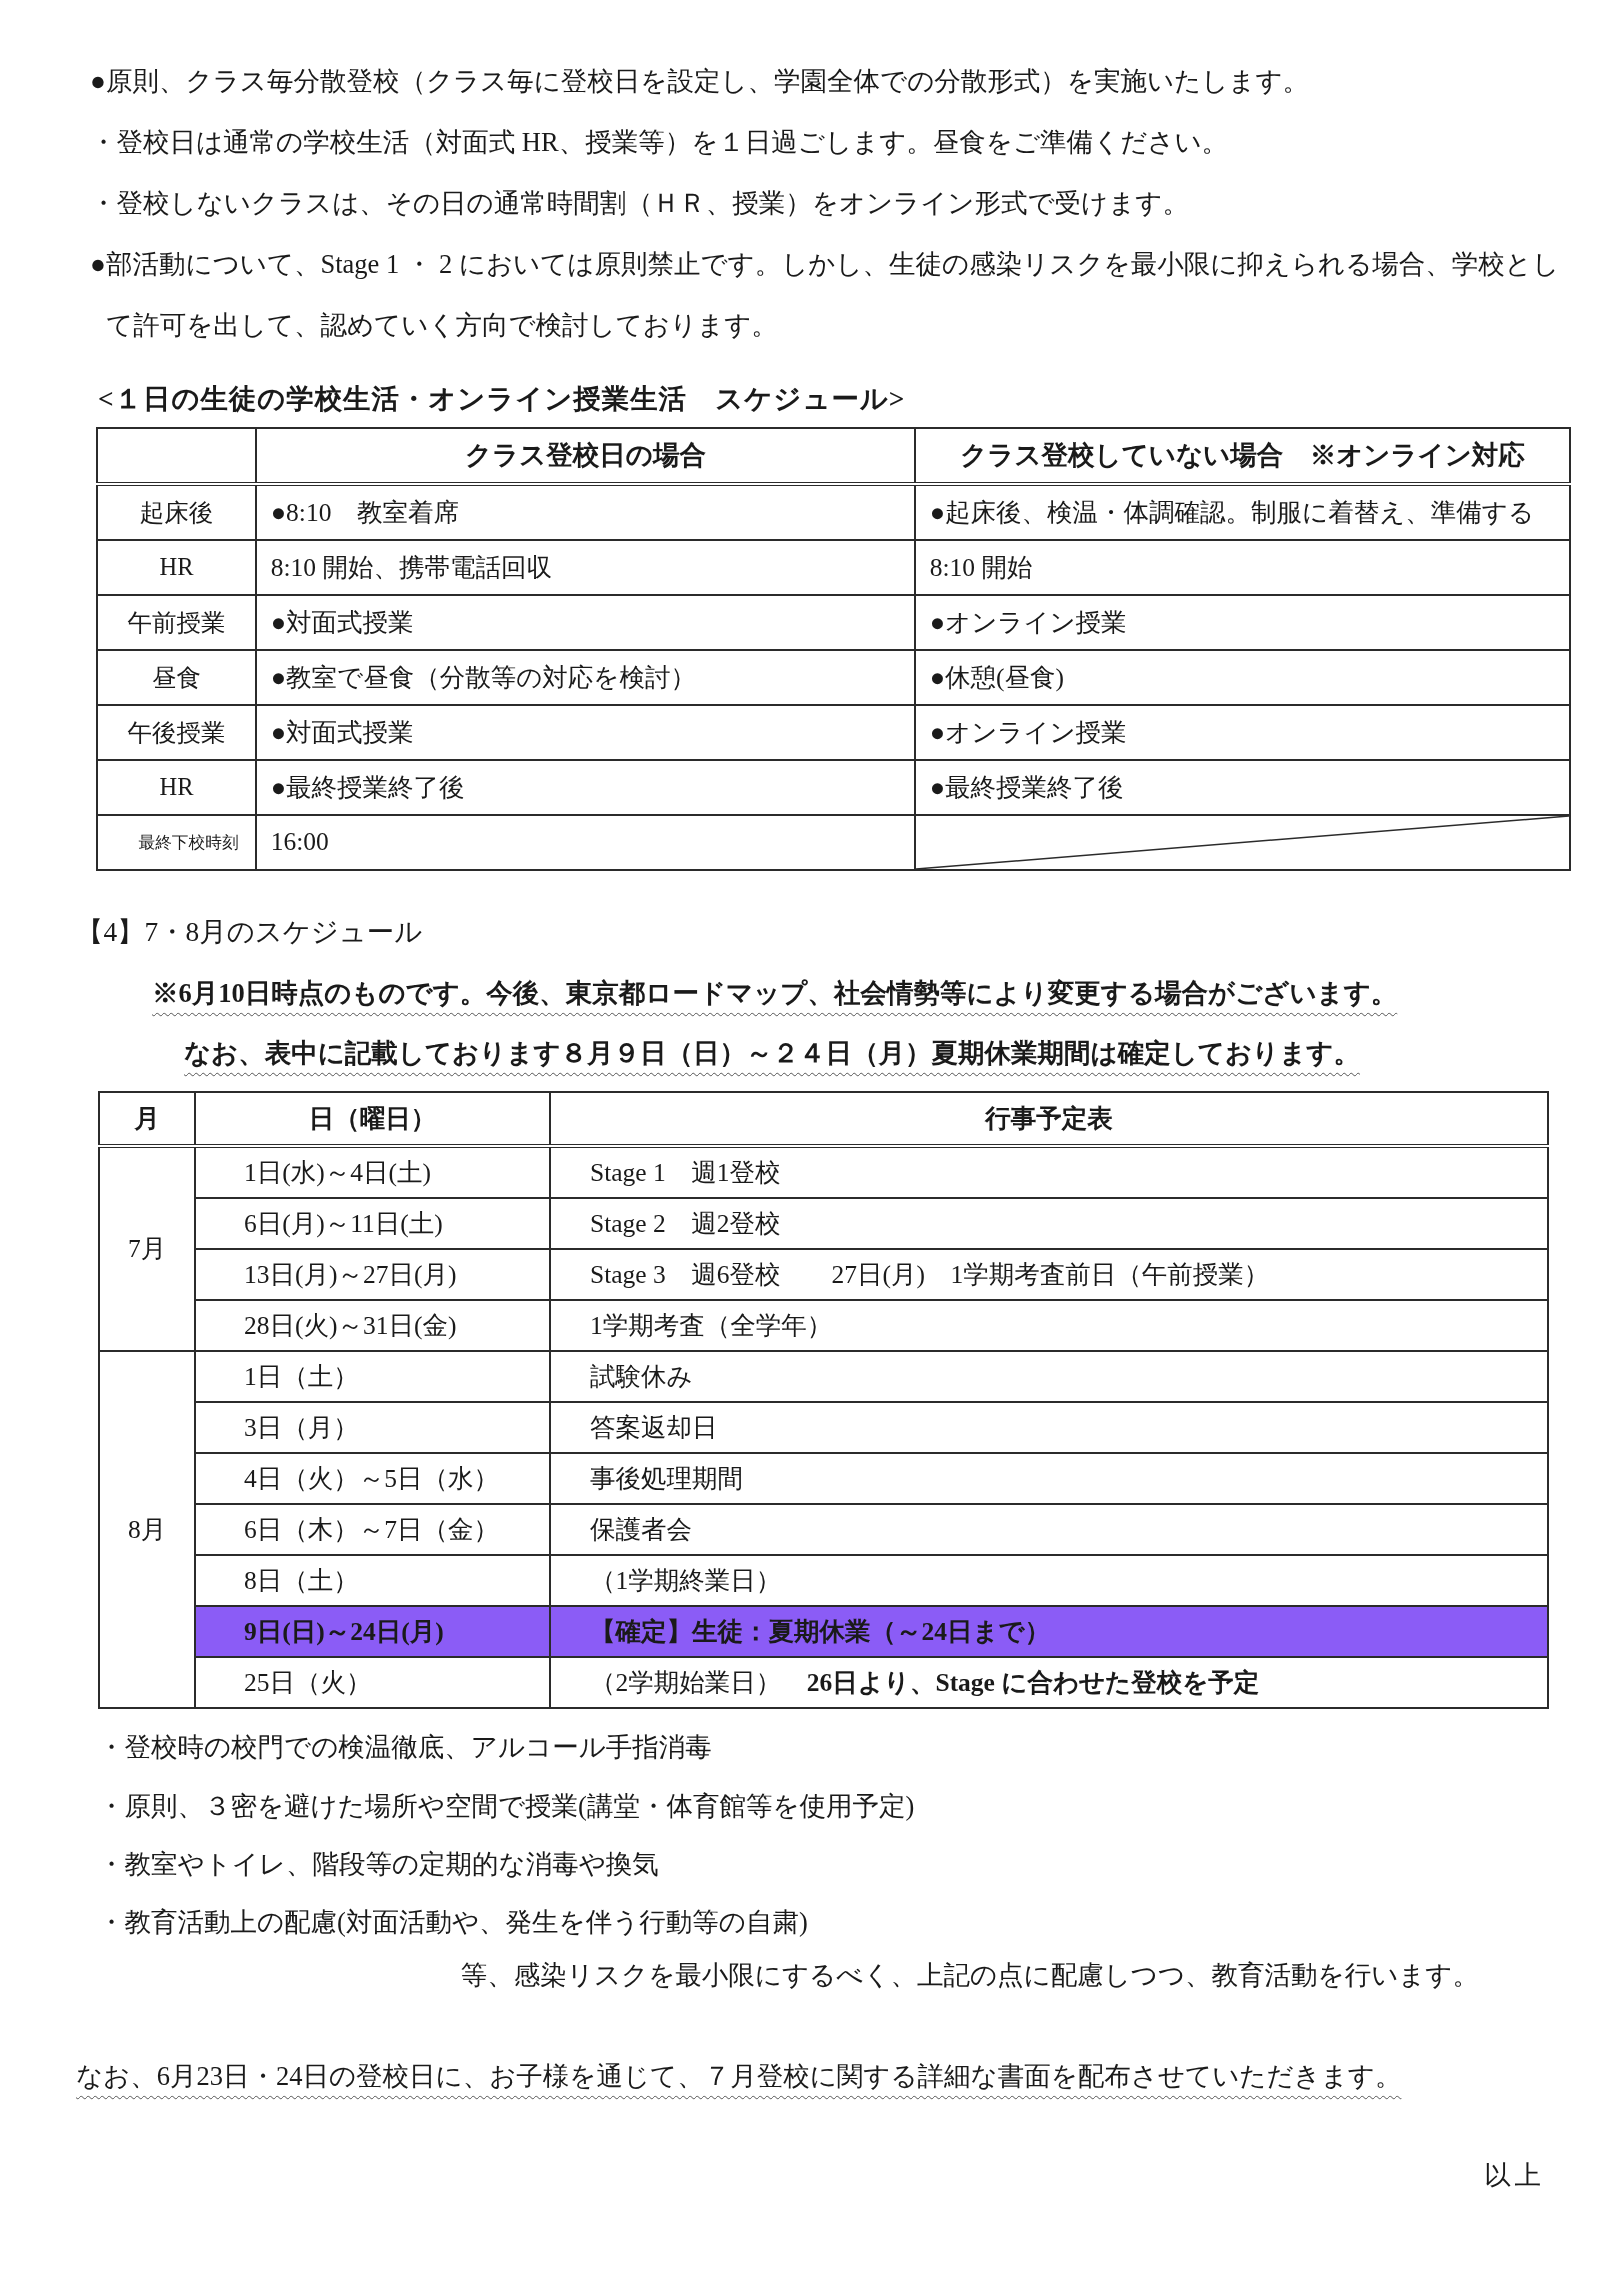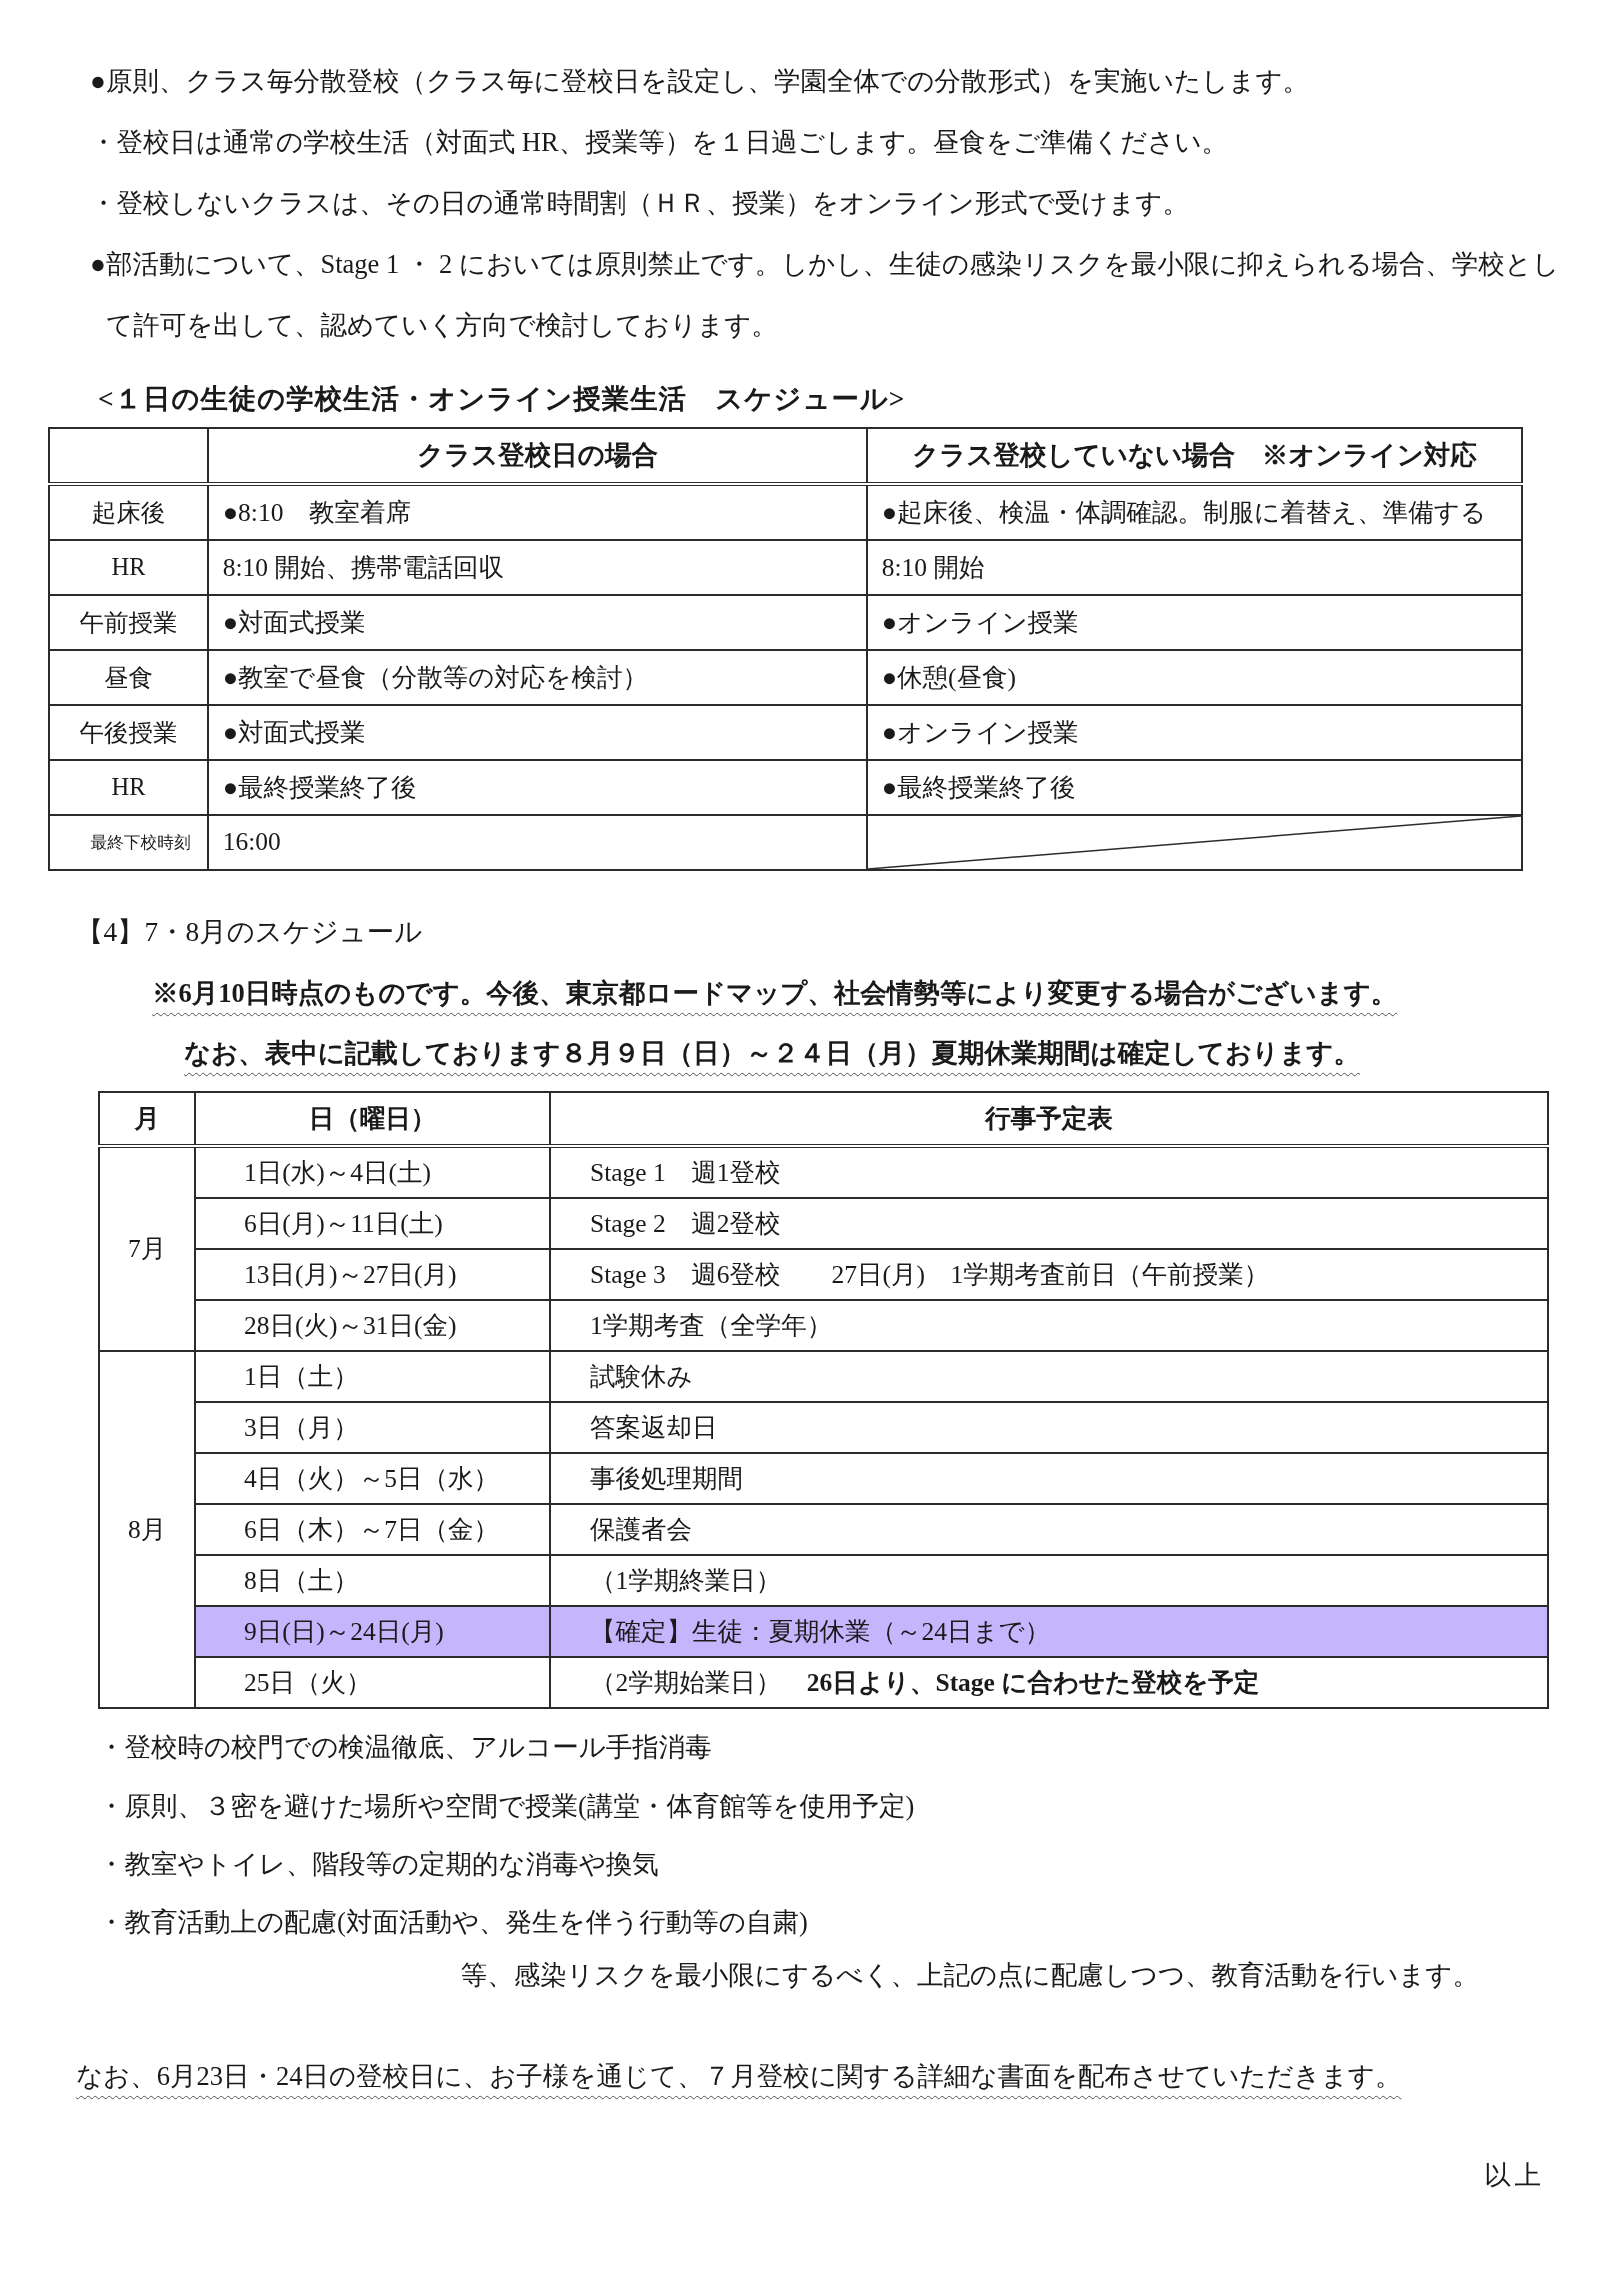--- a/index.html
+++ b/index.html
@@ -14,21 +14,21 @@
     overflow:hidden;
   }
   
   .intro{margin:0 59px 0 90px;font-size:26.5px;line-height:2.3;}
   .intro-line{display:flex;}
   .intro-marker{white-space:pre;flex:0 0 auto;}
   .intro-text{flex:1 1 auto;}
   
   .t1-title{margin:25.5px 0 9.8px 98px;font-size:27.4px;font-weight:bold;letter-spacing:1px;}
   table.t1{
-    margin-left:48px;width:1472px;
+    margin-left:96px;width:1472px;
     border-collapse:collapse;table-layout:fixed;
     font-size:25.5px;
   }
   table.t1 th,table.t1 td{border:2px solid #2b2b2b;}
   table.t1 thead th{
     border-bottom:4.9px double #2b2b2b;
     height:51px;font-size:26.5px;font-weight:bold;text-align:center;
   }
   table.t1 tbody td{height:49px;padding:2px 9.8px 2px 13.7px;vertical-align:middle;}
   table.t1 td.rowlabel{text-align:center;padding:2px 3.9px;font-size:24.5px;}
@@ -52,21 +52,21 @@
   }
   table.t2 th,table.t2 td{border:2px solid #2b2b2b;vertical-align:middle;}
   table.t2 thead th{
     border-bottom:4.9px double #2b2b2b;
     height:49px;font-weight:bold;text-align:center;font-size:25.5px;
   }
   table.t2 tbody td{height:47px;}
   table.t2 td.month{text-align:center;}
   table.t2 td.dates{padding-left:48px;}
   table.t2 td.event{padding-left:39px;}
-  table.t2 tr.hl td.dates,table.t2 tr.hl td.event{background:#c4b5fd;font-weight:normal;margin-left:16px;}
+  table.t2 tr.hl td.dates,table.t2 tr.hl td.event{background:#8b5cf6;font-weight:bold;margin-left:16px;}
   .ev-bold{font-weight:bold;}
   
   .s5-heading{margin:45px 0 0 76px;font-size:26.5px;}
   .s5-items{margin:9.8px 0 0 98px;font-size:26.5px;line-height:2.2;}
   .s5-closing{margin:5.9px 142px 0 0;font-size:26.5px;text-align:right;}
   
   .footer-note{
     margin:65px 0 0 76px;font-size:26.5px;font-weight:normal;white-space:nowrap;
     text-decoration:underline;text-decoration-style:wavy;
     text-decoration-thickness:1px;text-decoration-color:#555;

